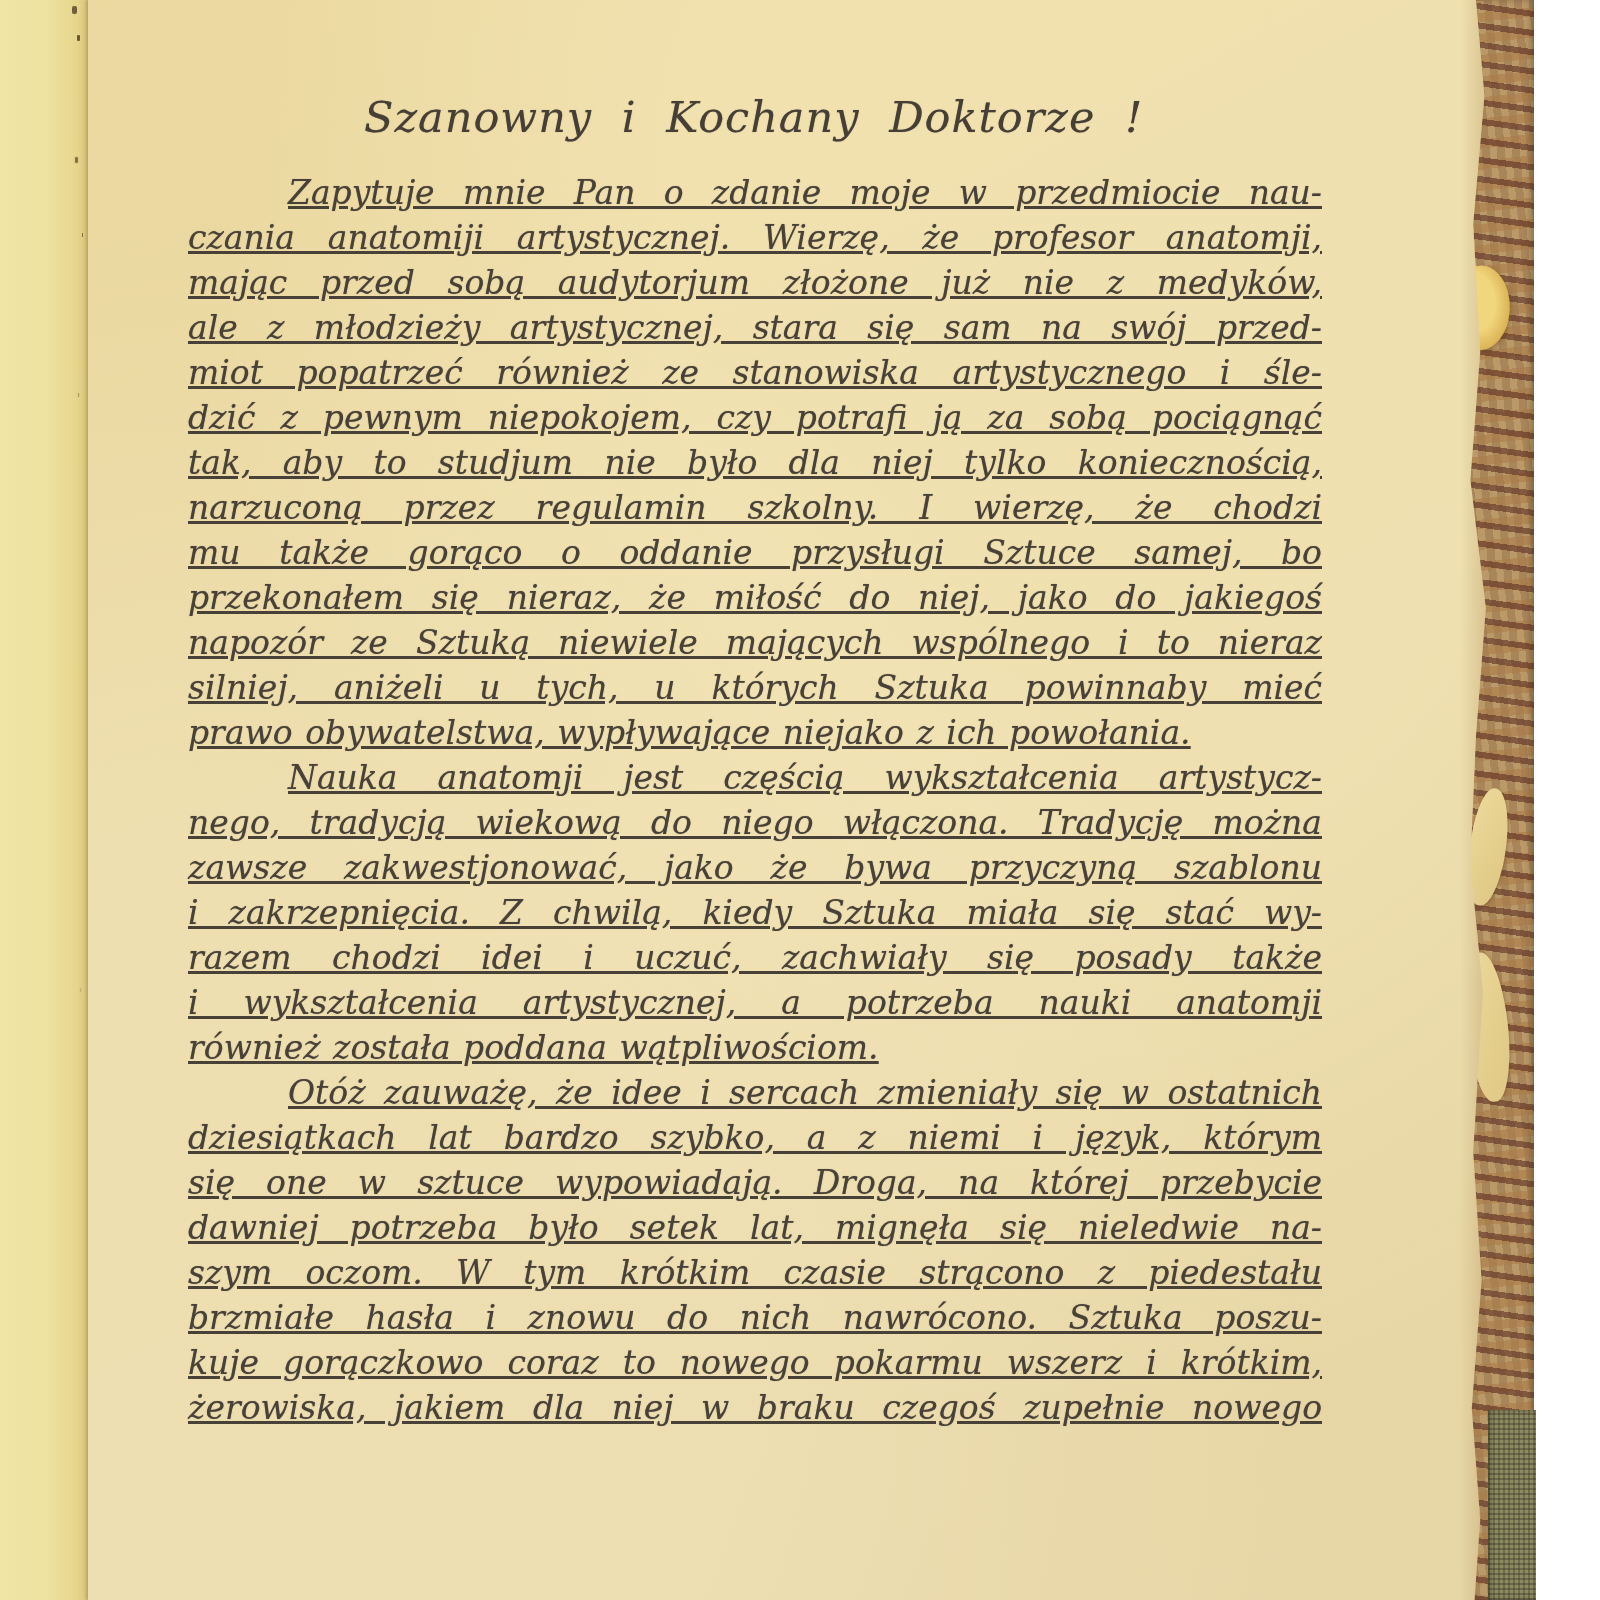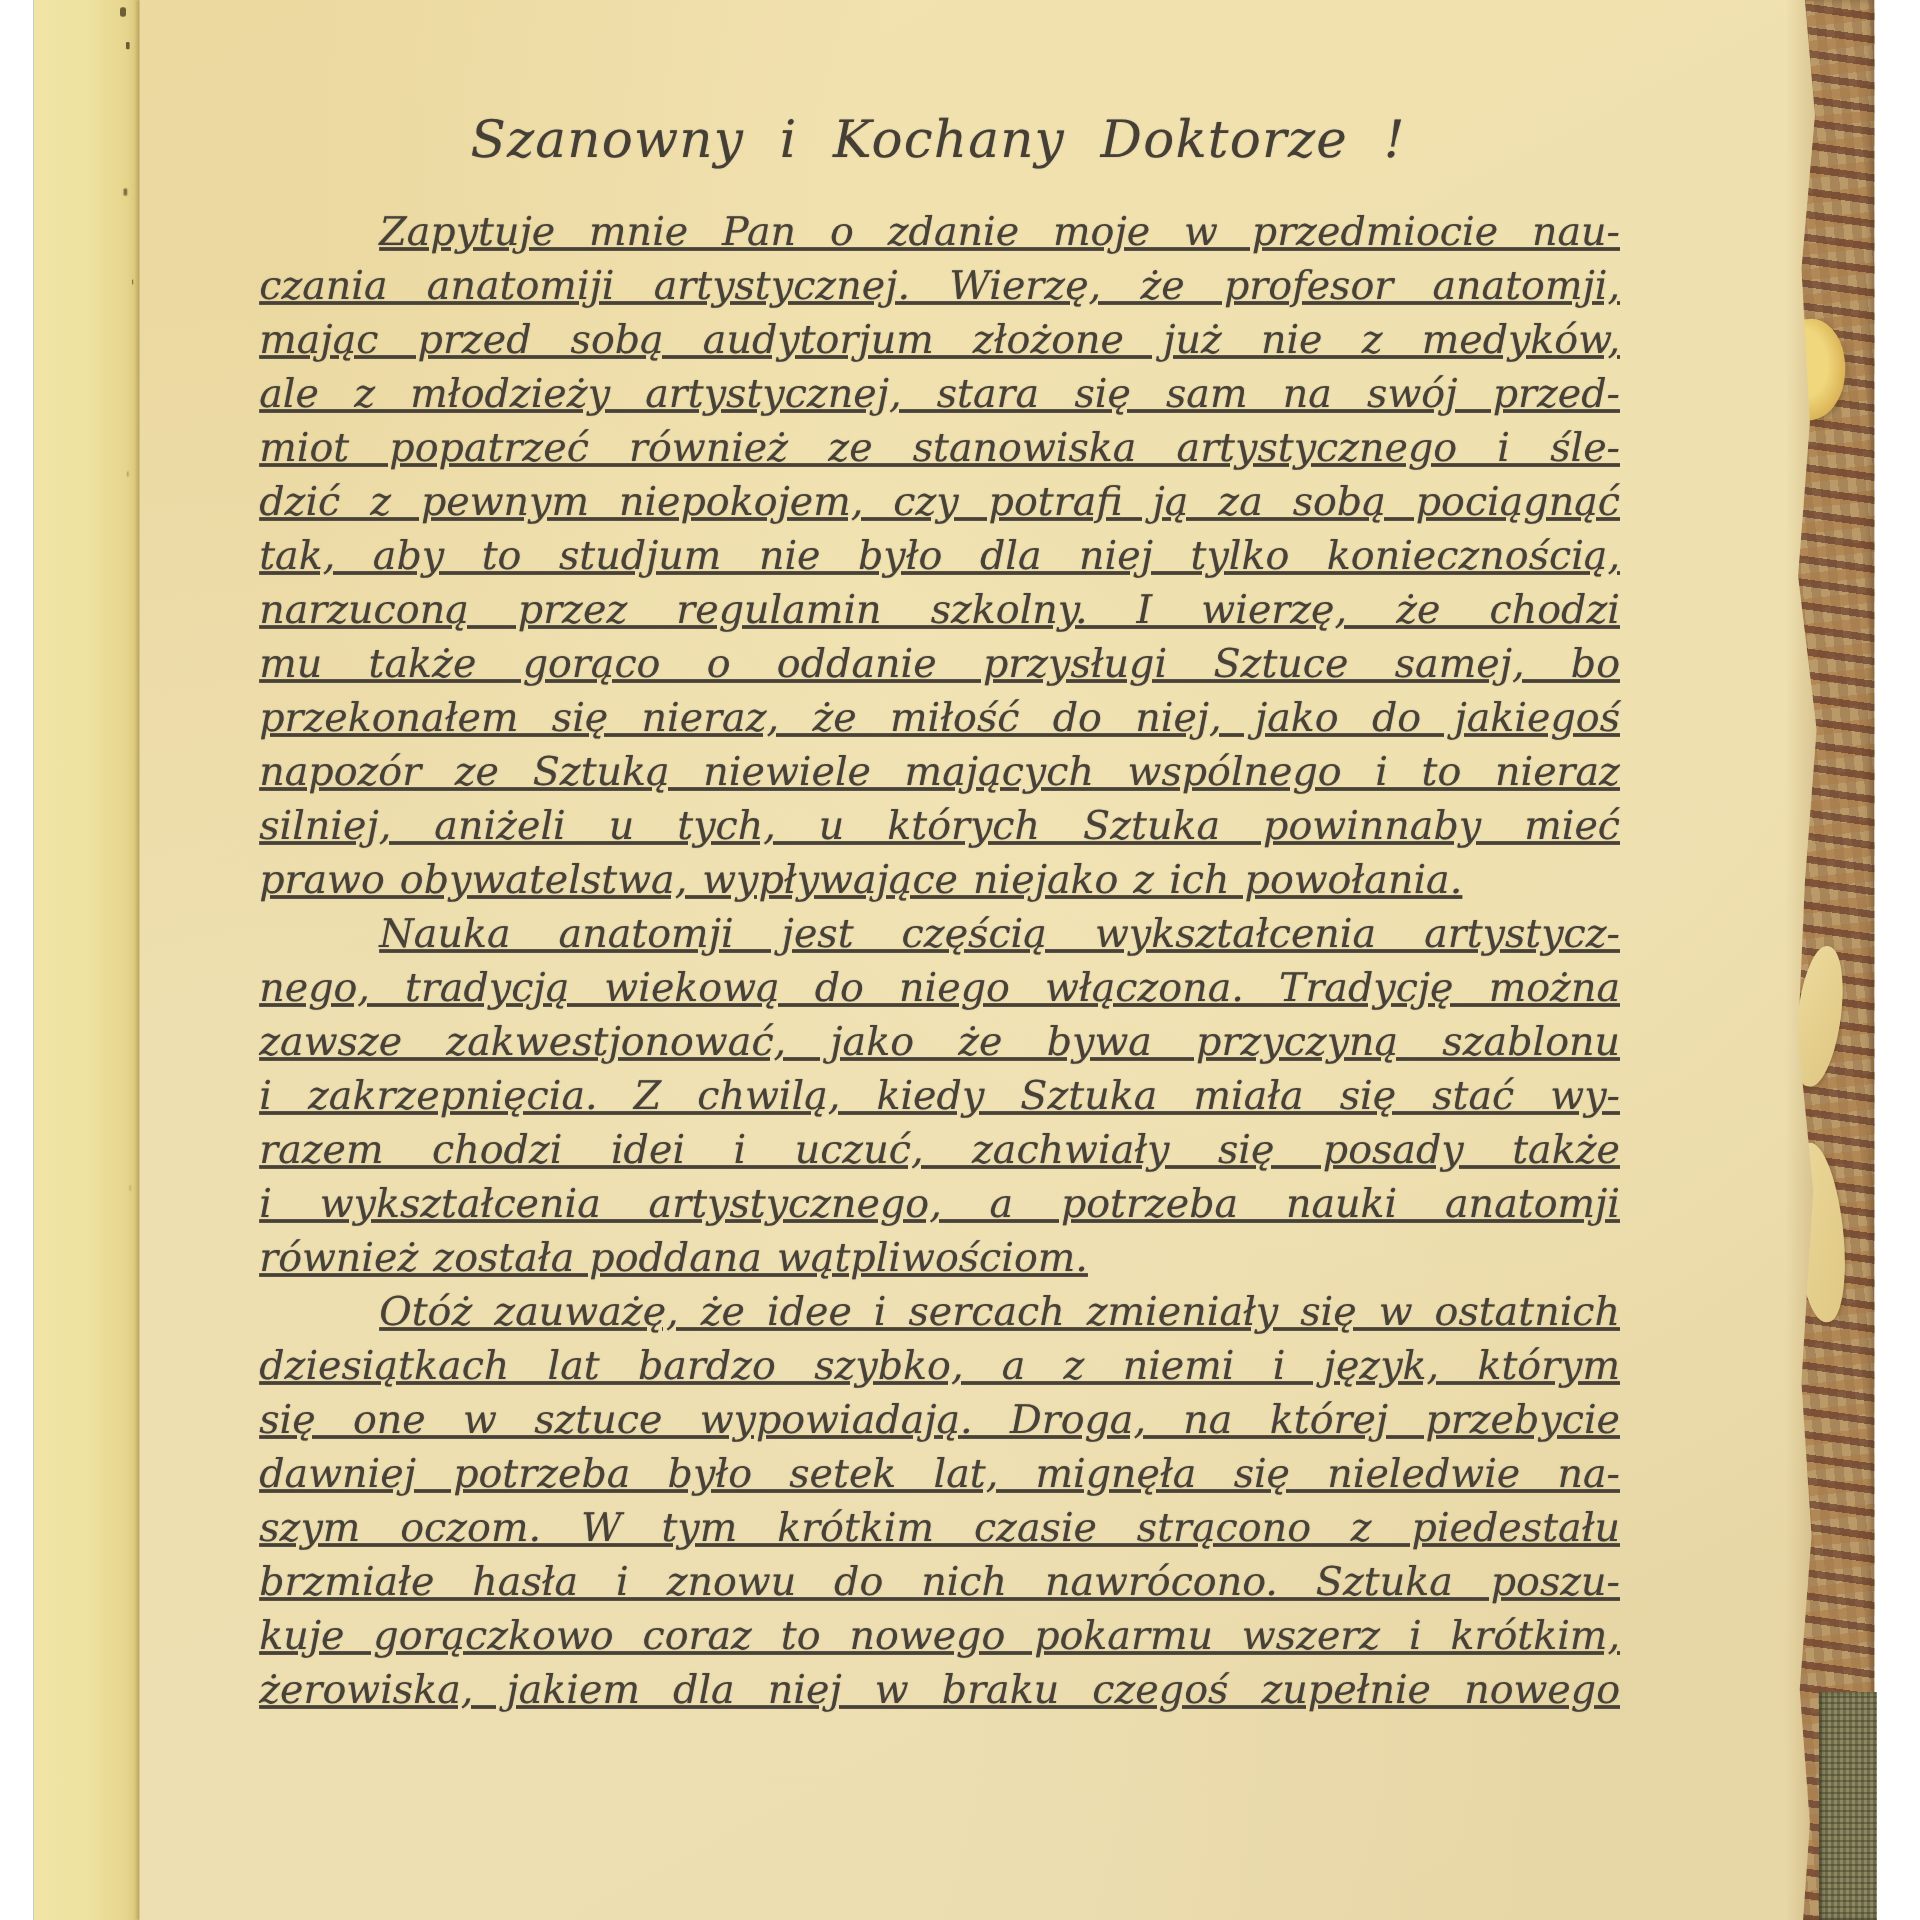--- a/index.html
+++ b/index.html
@@ -5,22 +5,21 @@
   html, body {
     margin: 0; padding: 0;
     width: 1600px; height: 1600px;
     background: #ffffff;
     overflow: hidden;
     font-family: "DejaVu Serif", serif;
   }
   .photo {
     position: relative;
     width: 1336px; height: 1600px;
-    background: #1d4ed8;
-    margin-left: 28px;
+    background: #fef9c3;
   }
 
   
   .left-pages-edge {
     position: absolute; left: 0; top: 0;
     width: 94px; height: 100%;
     background: linear-gradient(90deg, #f1e5a6 0%, #eee2a0 50%, #e6d58c 82%, #d5c075 97%, #c7b065 100%);
   }
   .left-crease {
     position: absolute; left: 84px; top: 0;
@@ -163,21 +162,21 @@
             <div class="line">napozór ze Sztuką niewiele mających wspólnego i to nieraz</div>
             <div class="line">silniej, aniżeli u tych, u których Sztuka powinnaby mieć</div>
             <div class="line last">prawo obywatelstwa, wypływające niejako z ich powołania.</div>
           </div>
           <div class="paragraph">
             <div class="line indent">Nauka anatomji jest częścią wykształcenia artystycz-</div>
             <div class="line">nego, tradycją wiekową do niego włączona. Tradycję można</div>
             <div class="line">zawsze zakwestjonować, jako że bywa przyczyną szablonu</div>
             <div class="line">i zakrzepnięcia. Z chwilą, kiedy Sztuka miała się stać wy-</div>
             <div class="line">razem chodzi idei i uczuć, zachwiały się posady także</div>
-            <div class="line">i wykształcenia artystycznego, a potrzeba nauki anatomji</div>
+            <div class="line">i wykształcenia artystycznej, a potrzeba nauki anatomji</div>
             <div class="line last">również została poddana wątpliwościom.</div>
           </div>
           <div class="paragraph">
             <div class="line indent">Otóż zauważę, że idee i sercach zmieniały się w ostatnich</div>
             <div class="line">dziesiątkach lat bardzo szybko, a z niemi i język, którym</div>
             <div class="line">się one w sztuce wypowiadają. Droga, na której przebycie</div>
             <div class="line">dawniej potrzeba było setek lat, mignęła się nieledwie na-</div>
             <div class="line">szym oczom. W tym krótkim czasie strącono z piedestału</div>
             <div class="line">brzmiałe hasła i znowu do nich nawrócono. Sztuka poszu-</div>
             <div class="line">kuje gorączkowo coraz to nowego pokarmu wszerz i krótkim,</div>

